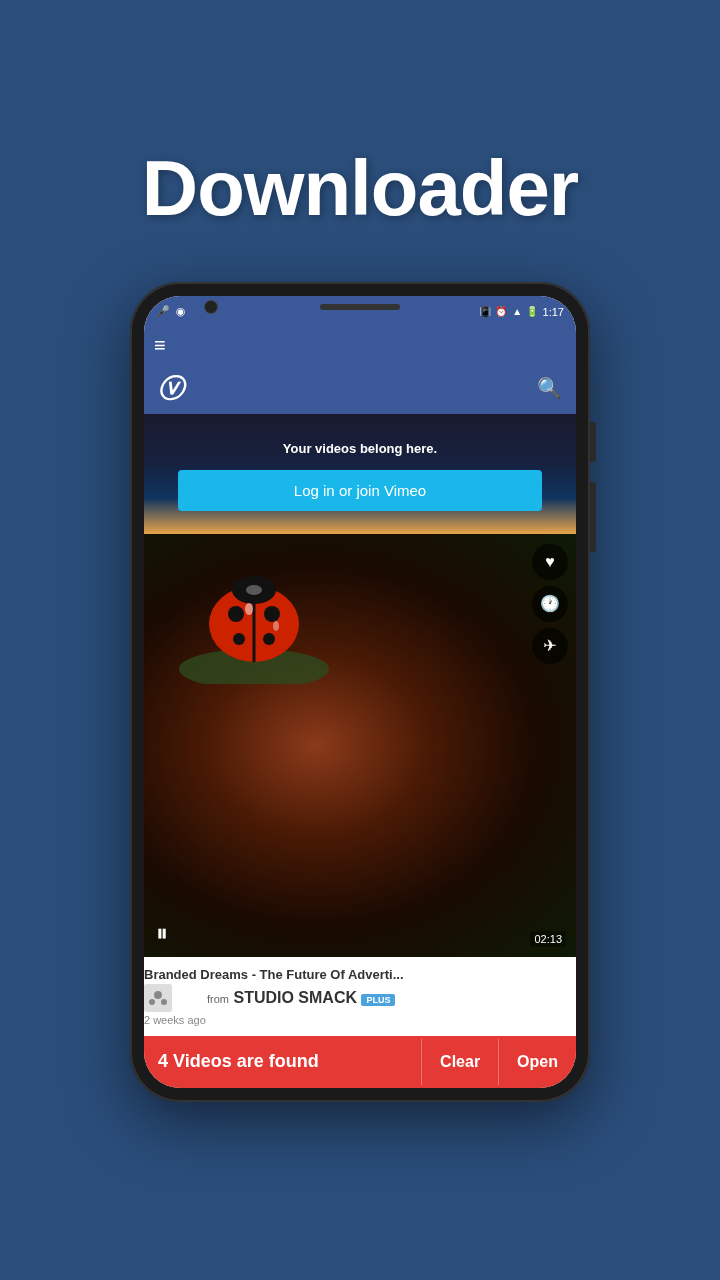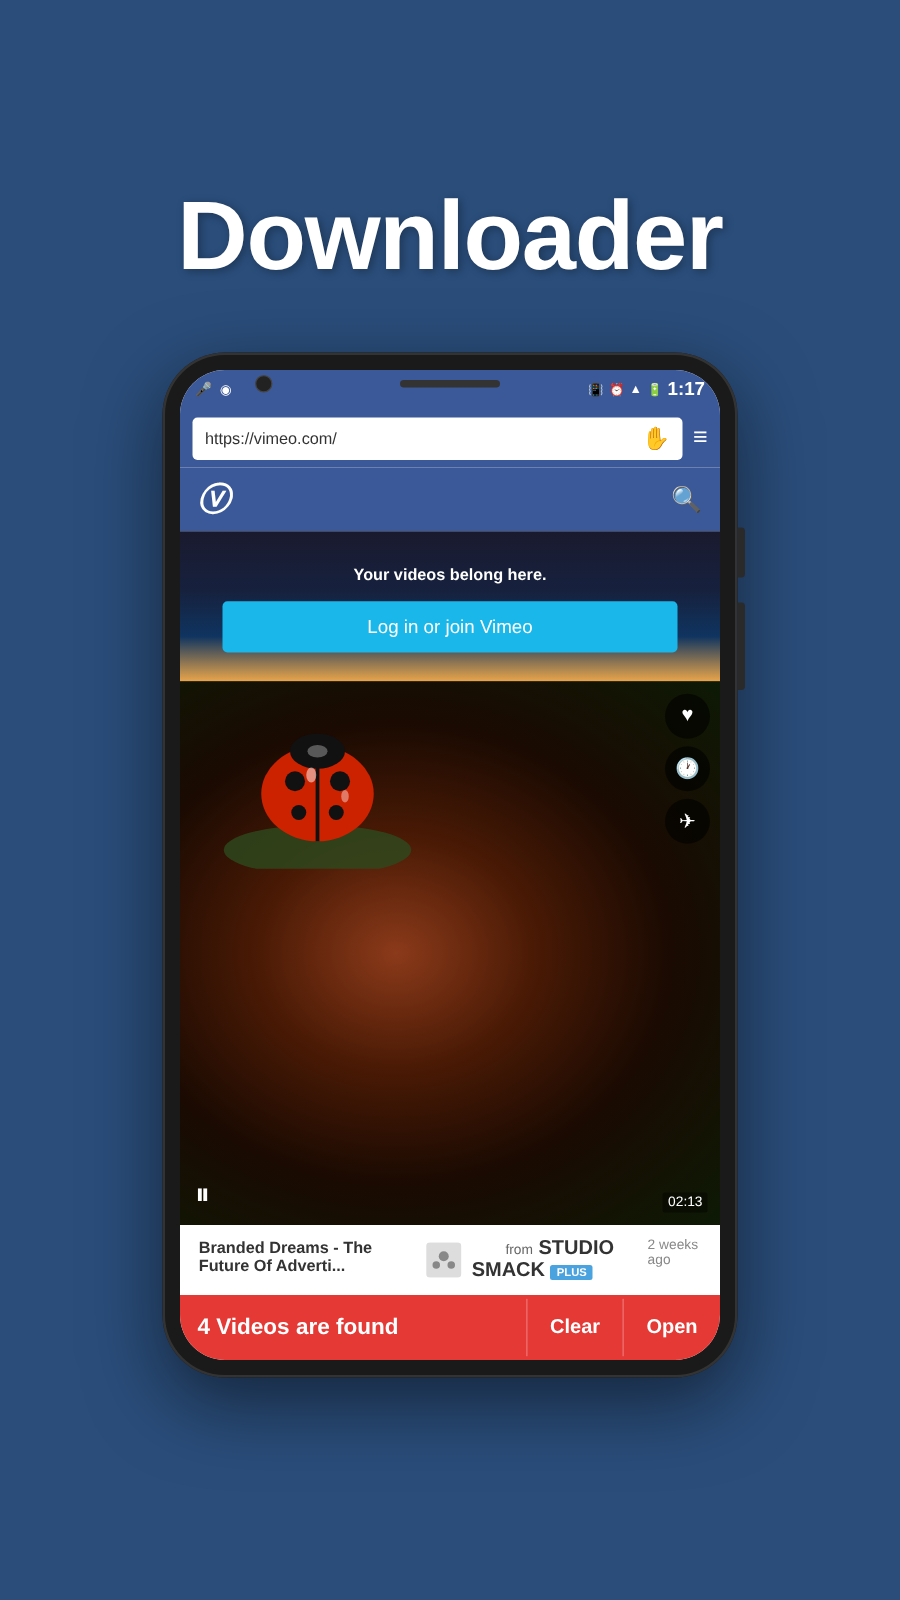--- a/index.html
+++ b/index.html
@@ -97,22 +97,22 @@
 
     .status-right {
       display: flex;
       align-items: center;
       gap: 4px;
       color: white;
       font-size: 11px;
     }
 
     .status-time {
-      font-weight: bold;
-      font-size: 15px;
+      font-weight: normal;
+      font-size: 11px;
     }
 
     
     .address-bar {
       background: #3b5998;
       padding: 6px 10px;
       display: flex;
       align-items: center;
       gap: 8px;
     }
@@ -269,23 +269,23 @@
       color: white;
       font-size: 11px;
       background: rgba(0,0,0,0.4);
       padding: 2px 4px;
       border-radius: 2px;
     }
 
     
     .video-info {
       background: white;
-      padding: 10px 15px;
-      display: flex;
-      flex-direction: row;
+      padding: 10px 0;
+      display: flex;
+      flex-direction: column;
       gap: 2px;
     }
 
     .video-title {
       font-size: 13px;
       font-weight: bold;
       color: #333;
     }
 
     .video-meta {
@@ -423,24 +423,20 @@
         <div class="status-right">
           <span style="font-size:10px;">📳</span>
           <span style="font-size:10px;">⏰</span>
           <span style="font-size:10px;">▲</span>
           <span style="font-size:10px;">🔋</span>
           <span class="status-time">1:17</span>
         </div>
       </div>
 
       <div class="address-bar">
-        <div class="url-input">
-          <span class="url-text">https://vimeo.com/</span>
-          <span class="hand-icon">✋</span>
-        </div>
         <span class="menu-icon">≡</span>
       </div>
 
       <div class="vimeo-nav">
         <span class="vimeo-logo">
           <span class="vimeo-logo-v">ⓥ</span>
         </span>
         <span class="search-icon">🔍</span>
       </div>
 

